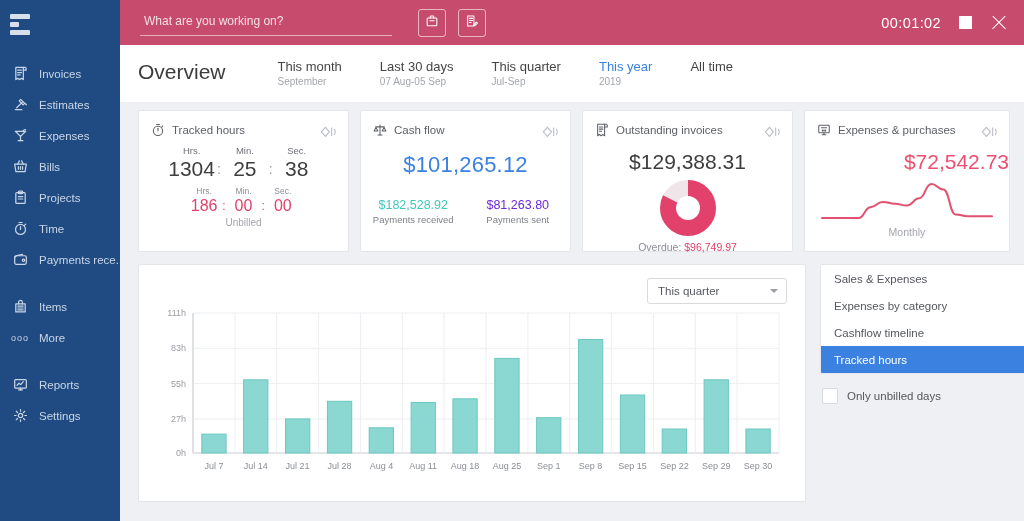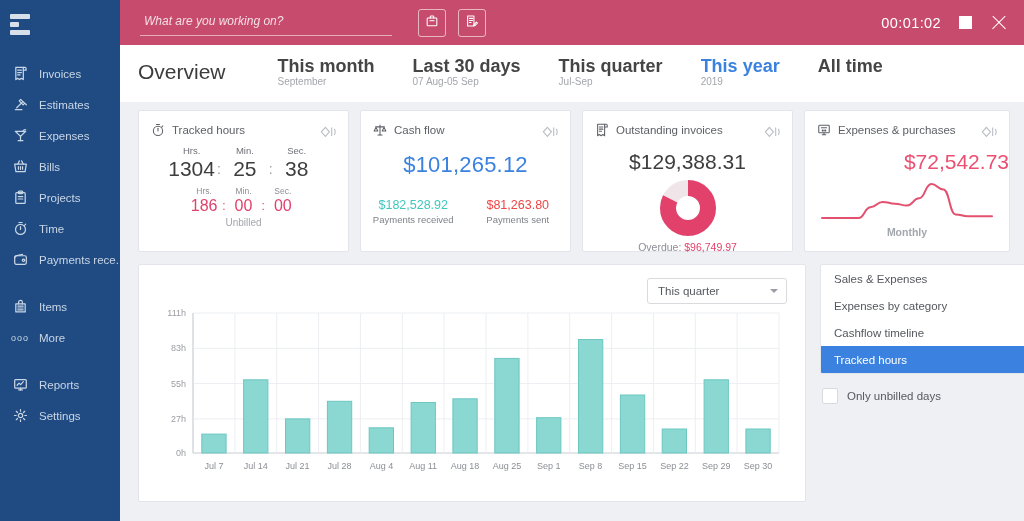--- a/index.html
+++ b/index.html
@@ -60,21 +60,20 @@
     flex: 0 0 45px;
   }
   #timer-input {
     width: 252px; height: 26px;
     background: transparent; border: none;
     border-bottom: 1px solid rgba(255,255,255,.55);
     color: #fff; font-size: 12px;
     font-family: "Liberation Sans", sans-serif;
     outline: none;
     padding: 0 4px 2px 4px;
-    font-style: italic;
   }
   #timer-input::placeholder { color: rgba(255,255,255,.82); }
   .tb-btn {
     width: 28px; height: 28px; margin-left: 12px;
     border: 1px solid rgba(255,255,255,.6); border-radius: 3px;
     display: inline-flex; align-items: center; justify-content: center;
     cursor: pointer; background: transparent;
   }
   .tb-btn:first-of-type { margin-left: 26px; }
   .tb-btn svg { width: 14px; height: 14px; }
@@ -90,21 +89,21 @@
   .close-x:after  { transform: rotate(-45deg); }
 
   
   #content { flex: 1; background: #eef0f4; position: relative; overflow: hidden; }
 
   
   #pagehead { display: flex; align-items: flex-start; padding: 14px 0 0 18px; background: #fff; height: 57px; }
   #page-title { font-size: 21px; color: #3c3c3c; font-weight: 400; padding-top: 1px; }
   #range-tabs { display: flex; margin-left: 52px; }
   .rtab { margin-right: 38px; cursor: pointer; }
-  .rtab .rl { font-size: 18px; color: #454545; line-height: 15px; font-weight: bold; }
+  .rtab .rl { font-size: 13px; color: #454545; line-height: 15px; }
   .rtab .rs { font-size: 10px; color: #a3a6ad; line-height: 15px; }
   .rtab.active .rl { color: #3b82e0; }
 
   
   #cards { display: flex; gap: 11px; padding: 8px 0 0 18px; }
   .card {
     background: #fff; border: 1px solid #e3e5ea; border-radius: 2px;
     width: 211px; height: 142px; position: relative; flex: 0 0 211px;
   }
   .card:last-child { width: 206px; flex: 0 0 206px; }
@@ -128,33 +127,33 @@
   .th-row.sub .th-val { font-size: 16px; color: #e2416b; line-height: 18px; }
   .th-row.sub .th-col { font-size: 12px; color: #e2416b; padding-bottom: 2px; }
   .unbilled { text-align: center; font-size: 10px; color: #a3a6ad; margin-top: 2px; }
 
   
   .cf-main { text-align: center; font-size: 22px; color: #3b82e0; margin-top: 14px; letter-spacing: .2px; }
   .cf-pair { display: flex; margin-top: 20px; }
   .cf-half { flex: 1; text-align: center; }
   .cf-amt { font-size: 12.5px; }
   .cf-amt.green { color: #3fc8be; }
-  .cf-amt.pink  { color: #ef4444; }
+  .cf-amt.pink  { color: #6d28d9; }
   .cf-sub { font-size: 9.5px; color: #7e8289; margin-top: 2px; }
 
   
   .oi-main { text-align: center; font-size: 21px; color: #3e3e3e; margin-top: 12px; }
   .donut-wrap { display: flex; justify-content: center; margin-top: 6px; }
   .oi-foot { text-align: center; font-size: 10.5px; color: #8b8e95; margin-top: 5px; }
   .oi-foot b { color: #e2416b; font-weight: 400; }
 
   
   .ex-main { text-align: right; font-size: 21px; color: #ec4f72; margin-top: 12px; }
   .spark { display: block; margin: 6px auto 0; }
-  .ex-foot { text-align: center; font-size: 10.5px; color: #a3a6ad; margin-top: 4px; font-weight: bold; }
+  .ex-foot { text-align: center; font-size: 10.5px; color: #a3a6ad; margin-top: 4px; }
 
   
   #bottom { display: flex; gap: 0; padding: 12px 0 0 18px; }
   #chart-panel {
     background: #fff; border: 1px solid #e3e5ea; border-radius: 2px;
     width: 668px; height: 238px; position: relative; flex: 0 0 668px;
   }
   #range-select {
     position: absolute; right: 18px; top: 13px;
     width: 140px; height: 26px;

